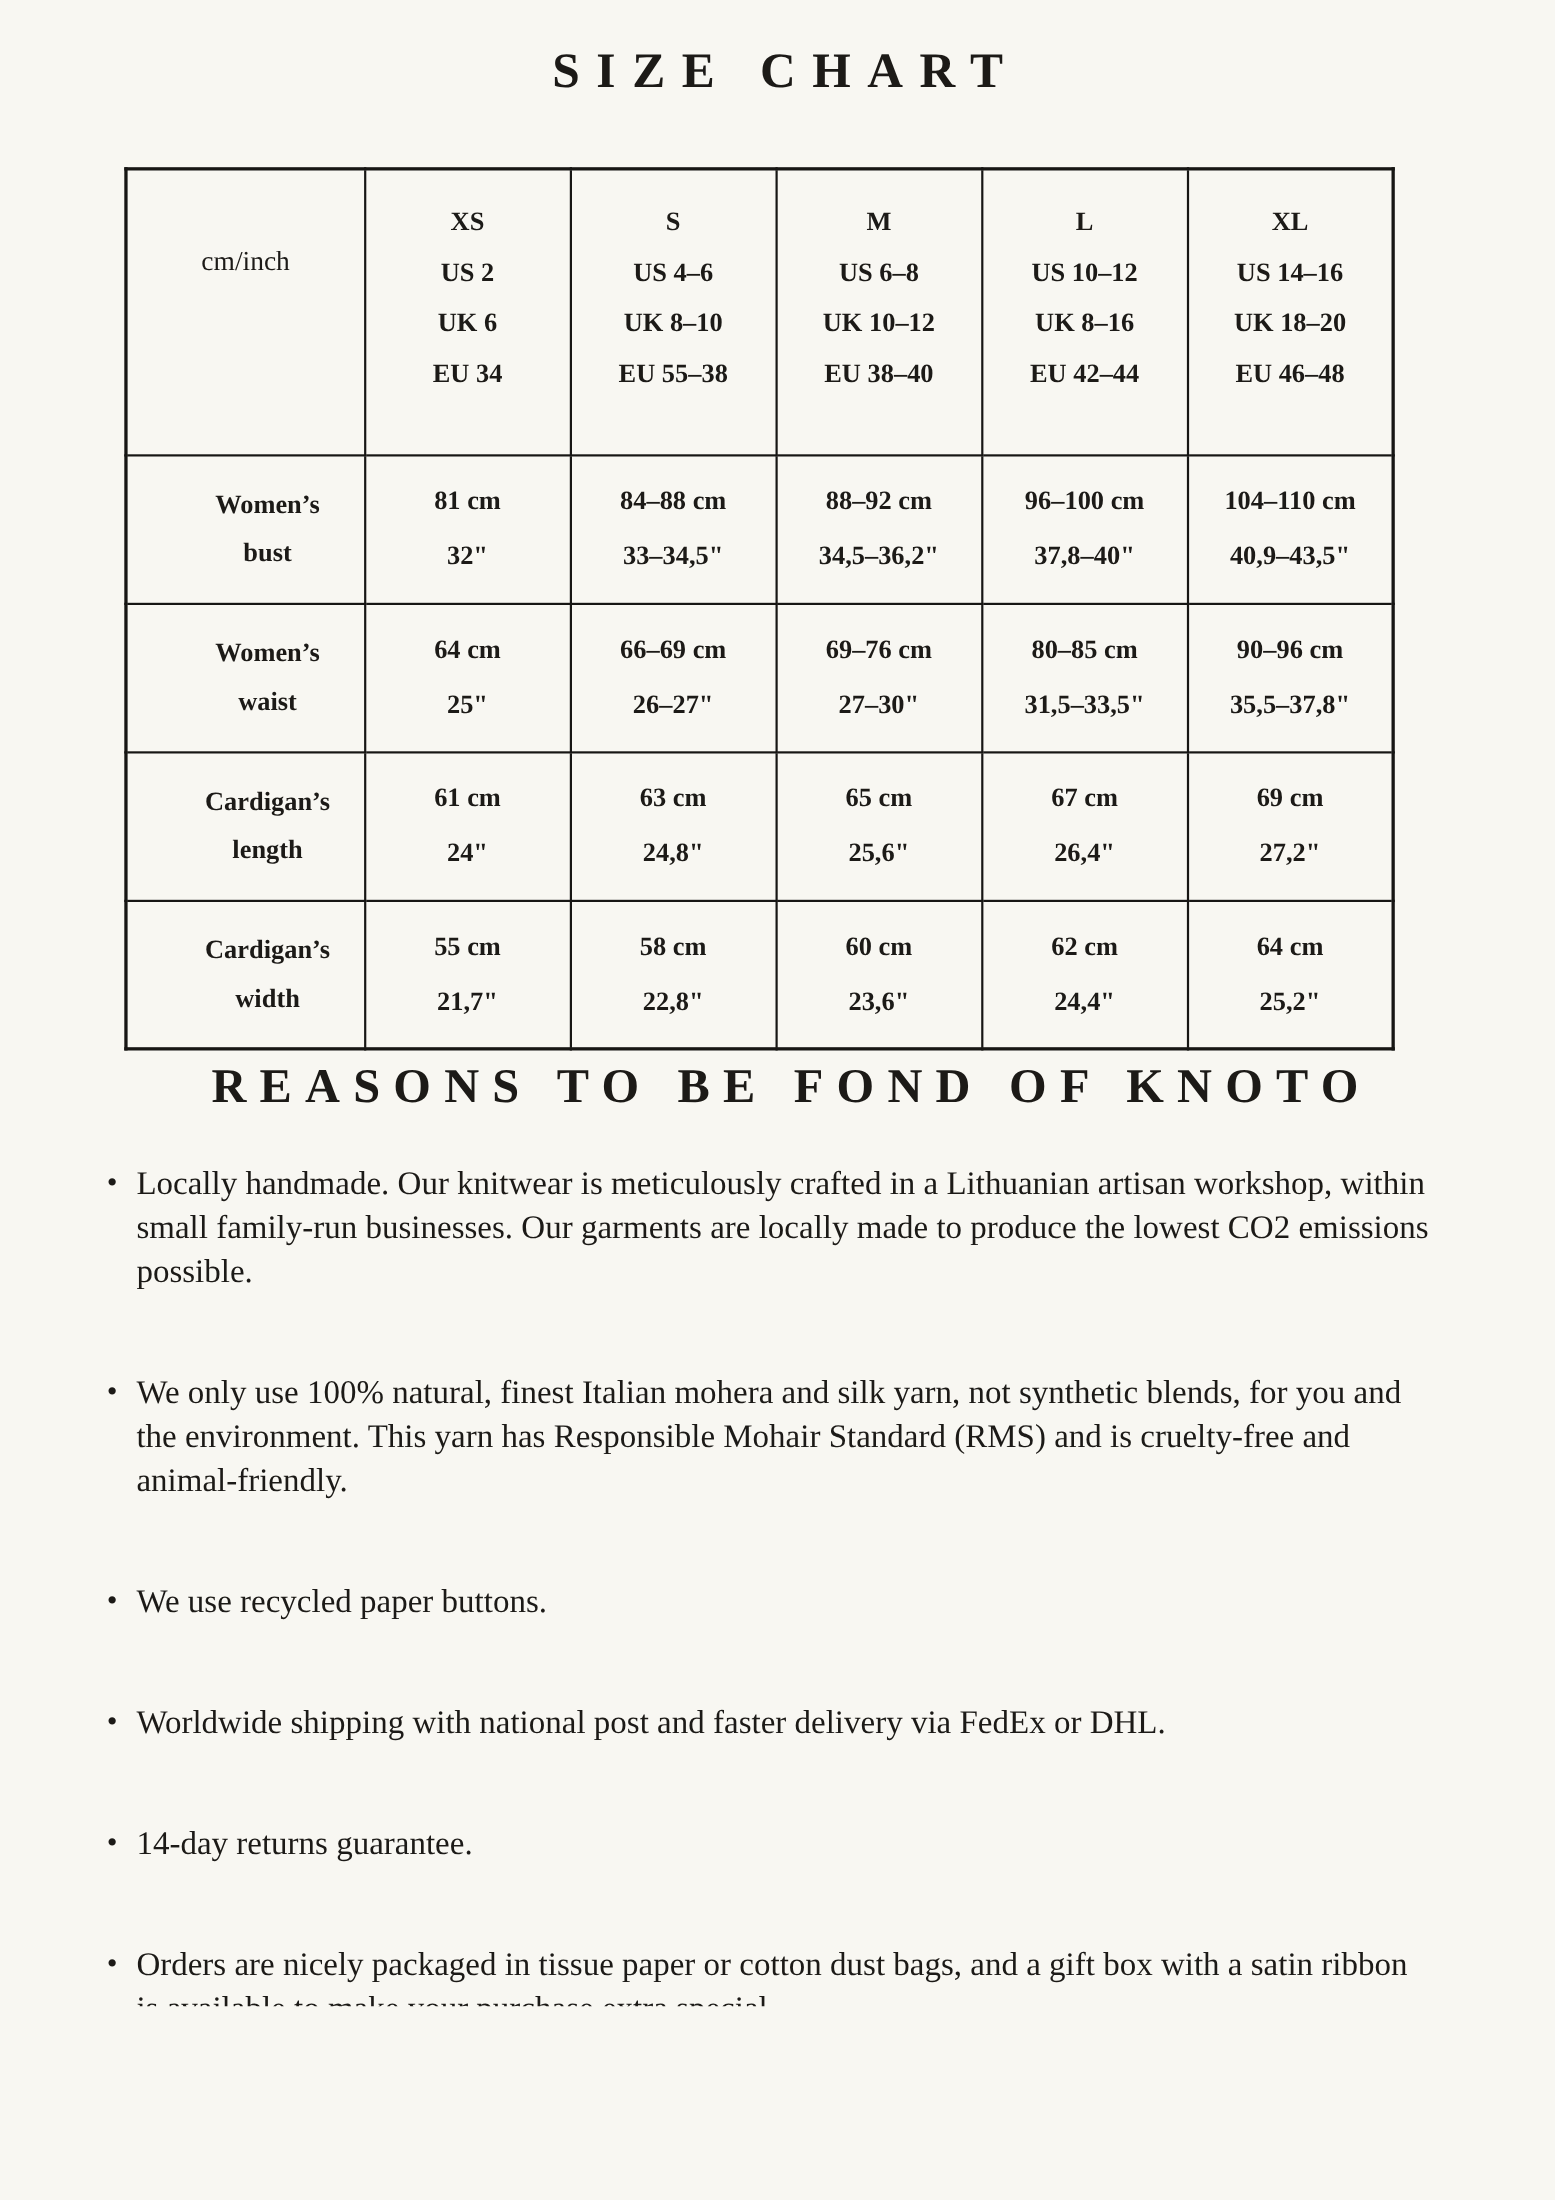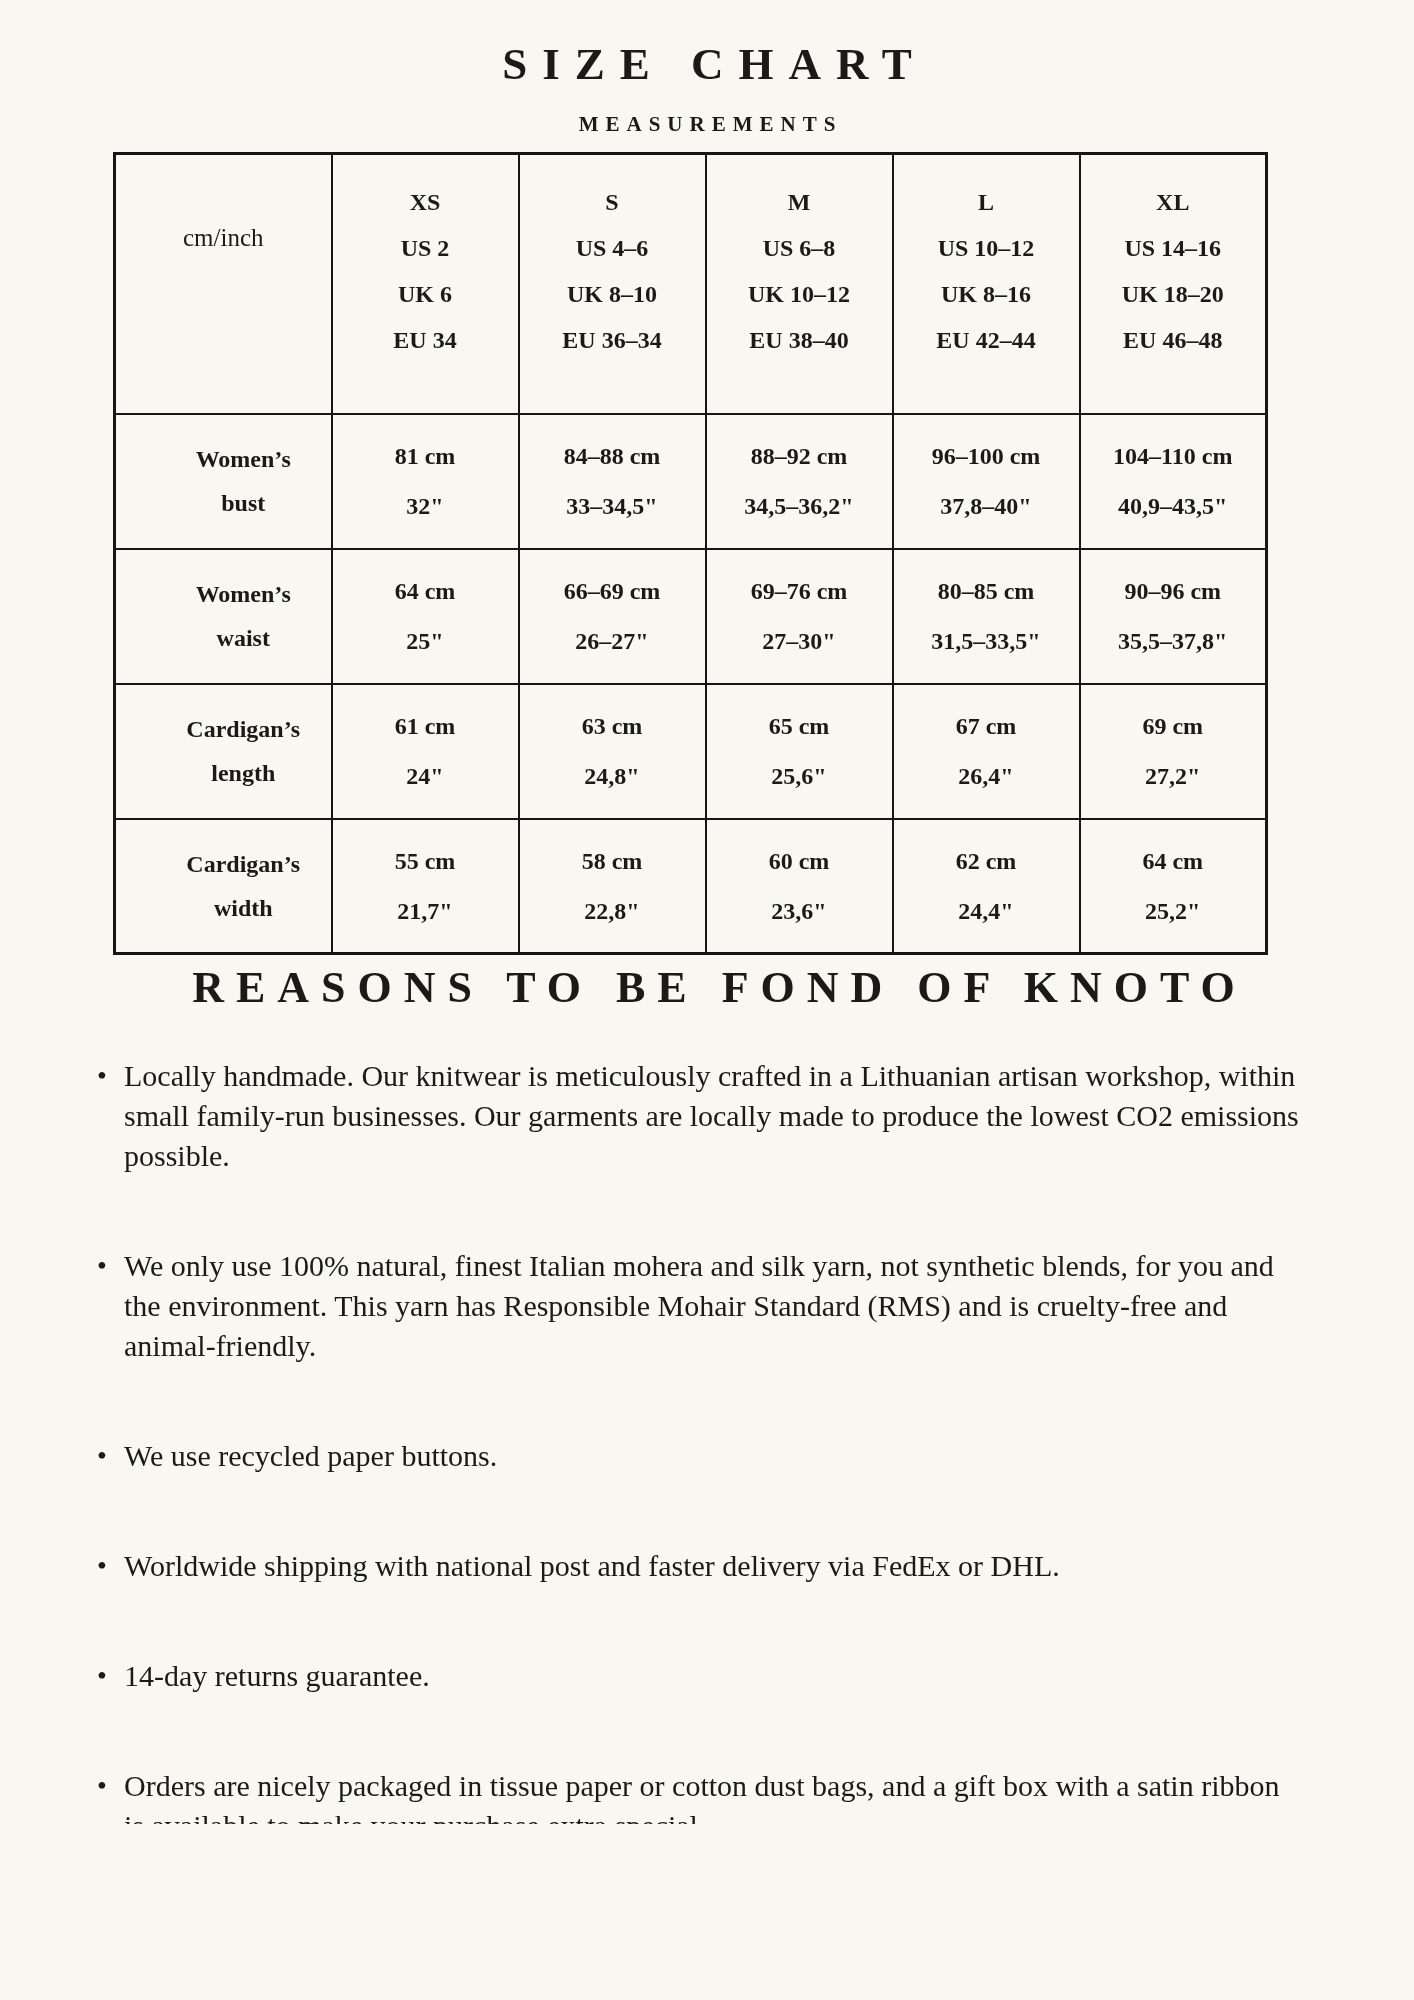--- a/index.html
+++ b/index.html
@@ -58,21 +58,20 @@
     position:absolute; left:128px; top:1955px; width:1138px; height:45px;
     background:var(--band, #e4e1da);
   }
 </style>
 </head>
 <body>
 
 <div class="page" style="--bg: #f8f7f2; --fg: #1c1a17; --border: #171614; --band: #e4e1da;">
 
   <h1 class="title">SIZE CHART</h1>
-  <h2 class="subtitle">MEASUREMENTS</h2>
 
   <table class="size-chart">
     <colgroup>
       <col style="width:217px">
       <col style="width:187px">
         <col style="width:187px">
         <col style="width:187px">
         <col style="width:187px">
         <col style="width:187px">
     </colgroup>
@@ -82,21 +81,21 @@
       <th class="size-col-header">
             <div class="size-name">XS</div>
             <div class="size-line">US 2</div>
             <div class="size-line">UK 6</div>
             <div class="size-line">EU 34</div>
           </th>
           <th class="size-col-header">
             <div class="size-name">S</div>
             <div class="size-line">US 4–6</div>
             <div class="size-line">UK 8–10</div>
-            <div class="size-line">EU 36–34</div>
+            <div class="size-line">EU 55–38</div>
           </th>
           <th class="size-col-header">
             <div class="size-name">M</div>
             <div class="size-line">US 6–8</div>
             <div class="size-line">UK 10–12</div>
             <div class="size-line">EU 38–40</div>
           </th>
           <th class="size-col-header">
             <div class="size-name">L</div>
             <div class="size-line">US 10–12</div>

